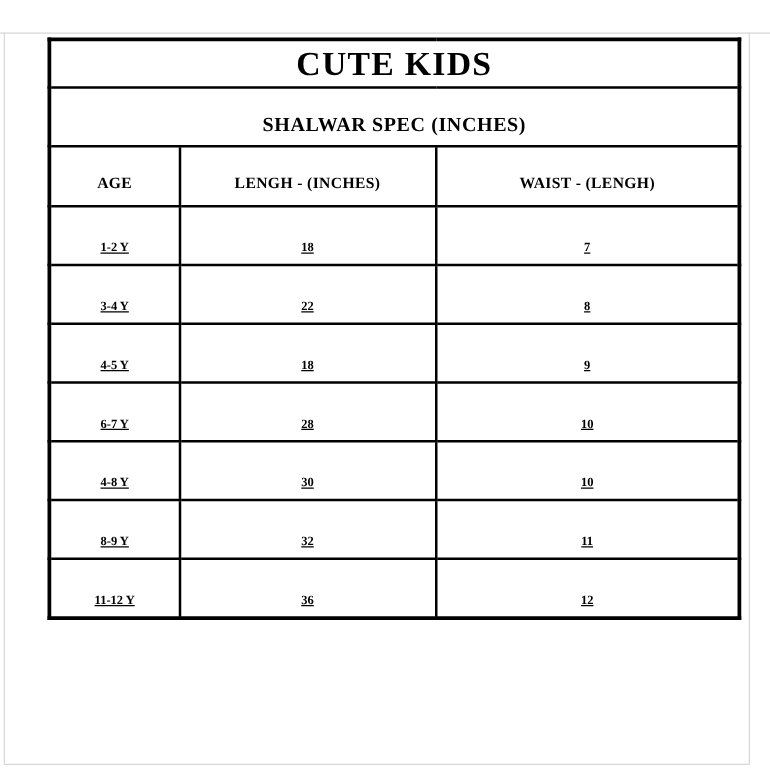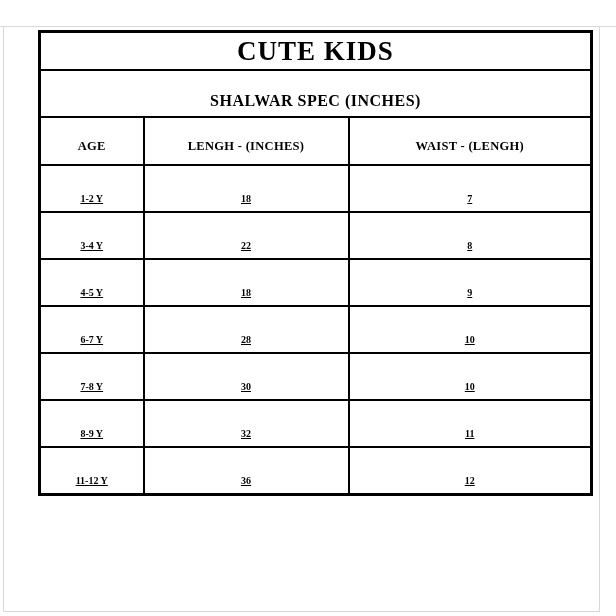--- a/index.html
+++ b/index.html
@@ -119,21 +119,21 @@
       <td>4-5 Y</td>
       <td>18</td>
       <td>9</td>
     </tr>
     <tr class="data-row">
       <td>6-7 Y</td>
       <td>28</td>
       <td>10</td>
     </tr>
     <tr class="data-row">
-      <td>7-8 Y</td>
+      <td>4-8 Y</td>
       <td>30</td>
       <td>10</td>
     </tr>
     <tr class="data-row">
       <td>8-9 Y</td>
       <td>32</td>
       <td>11</td>
     </tr>
     <tr class="data-row">
       <td>11-12 Y</td>

